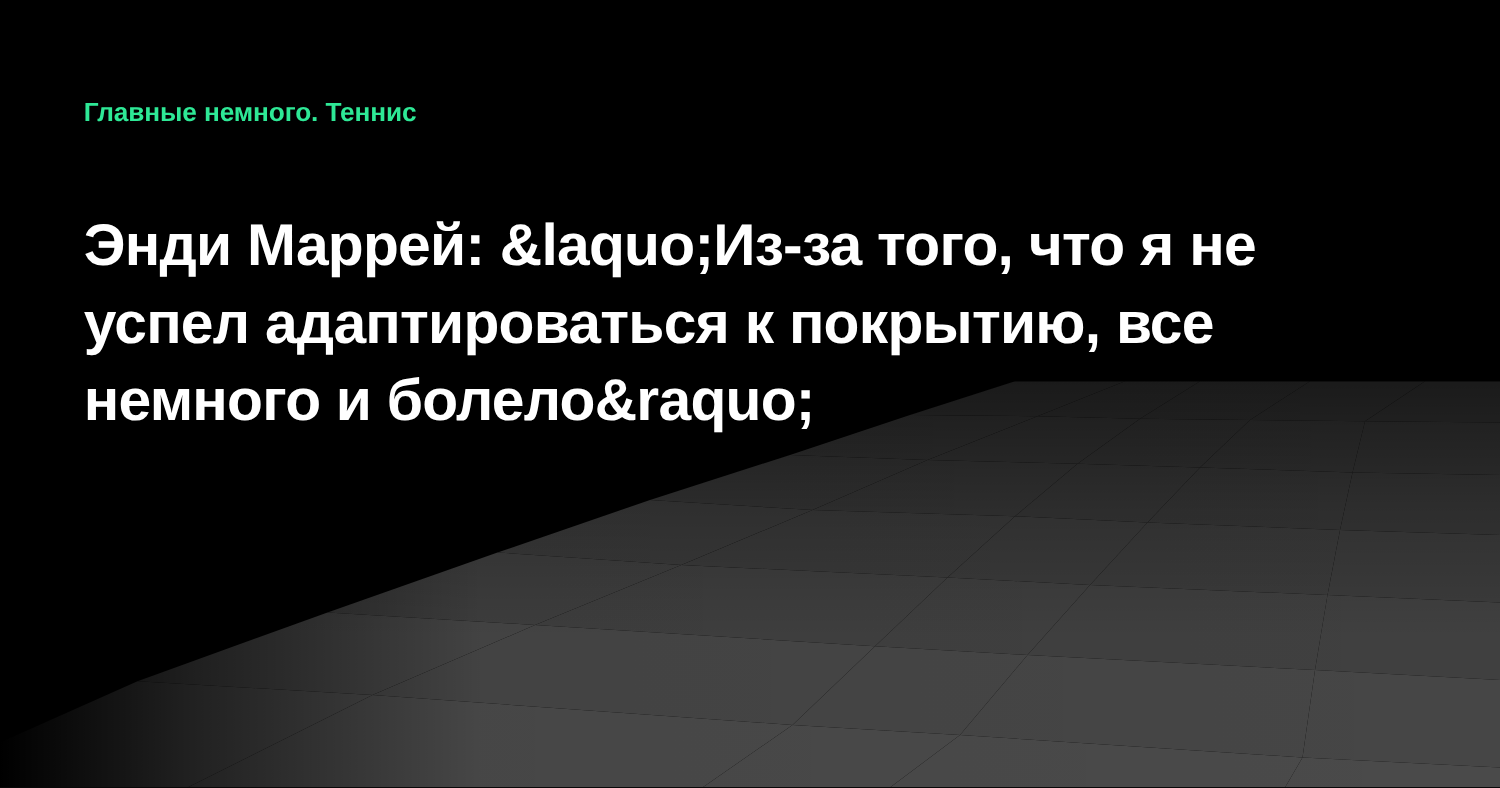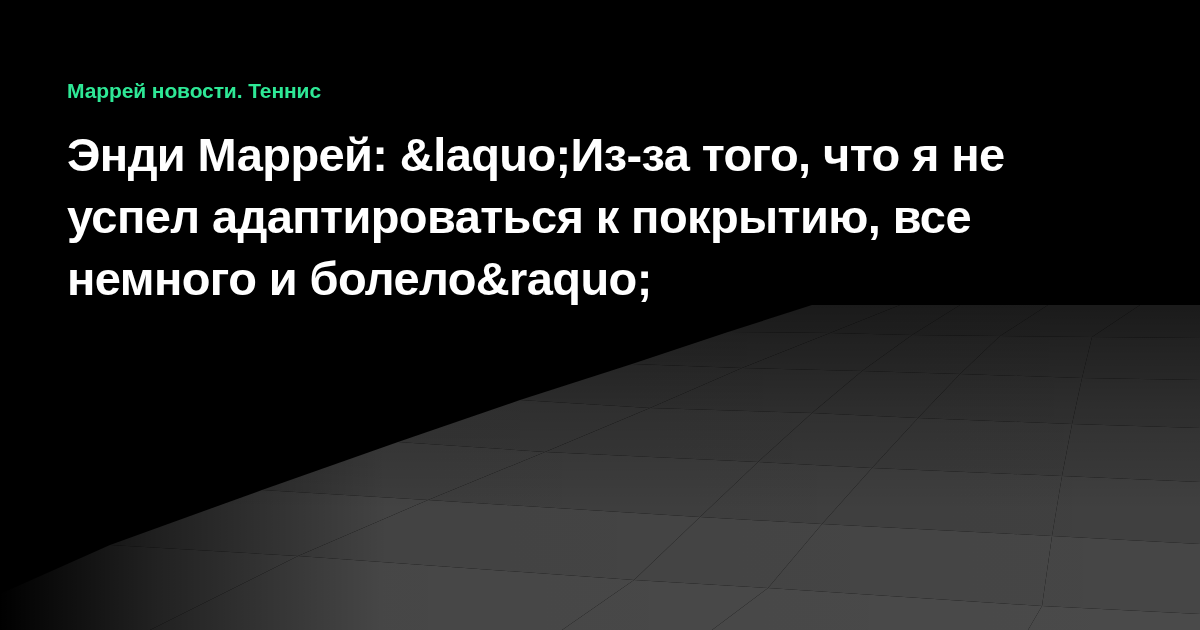--- a/index.html
+++ b/index.html
@@ -35,21 +35,21 @@
   }
   #kicker {
     font-size:21px;
     font-weight:bold;
     letter-spacing:-0.1px;
     line-height:26px;
     color:#2EE896;
     white-space:nowrap;
   }
   #headline {
-    margin-top:20px;
+    margin-top:61px;
     font-size:47px;
     font-weight:bold;
     line-height:62px;
     letter-spacing:-0.6px;
     color:#FFFFFF;
     max-width:1030px;
     word-break:normal;
   }
 </style>
 </head>
@@ -136,18 +136,18 @@
         <polygon fill="#4a4a4a" points="712,630 768,588 1042,606 1028,630"></polygon>
       </g>
 
       <rect x="0" y="0" width="1200" height="630" fill="url(#fadeLeft)"></rect>
       <rect x="0" y="280" width="1200" height="230" fill="url(#fadeTop)" opacity="0.55"></rect>
       <rect x="0" y="0" width="1200" height="305" fill="#000000"></rect>
     </g>
   </svg>
 
   <div id="content">
-    <div id="kicker">Маррей новости. Теннис</div>
+    <div id="kicker">Главные немного. Теннис</div>
 
     <h1 id="headline">Энди Маррей: &amp;laquo;Из-за того, что я не успел адаптироваться к покрытию, все немного и болело&amp;raquo;</h1>
   </div>
 
 </div>
 
 </body></html>

